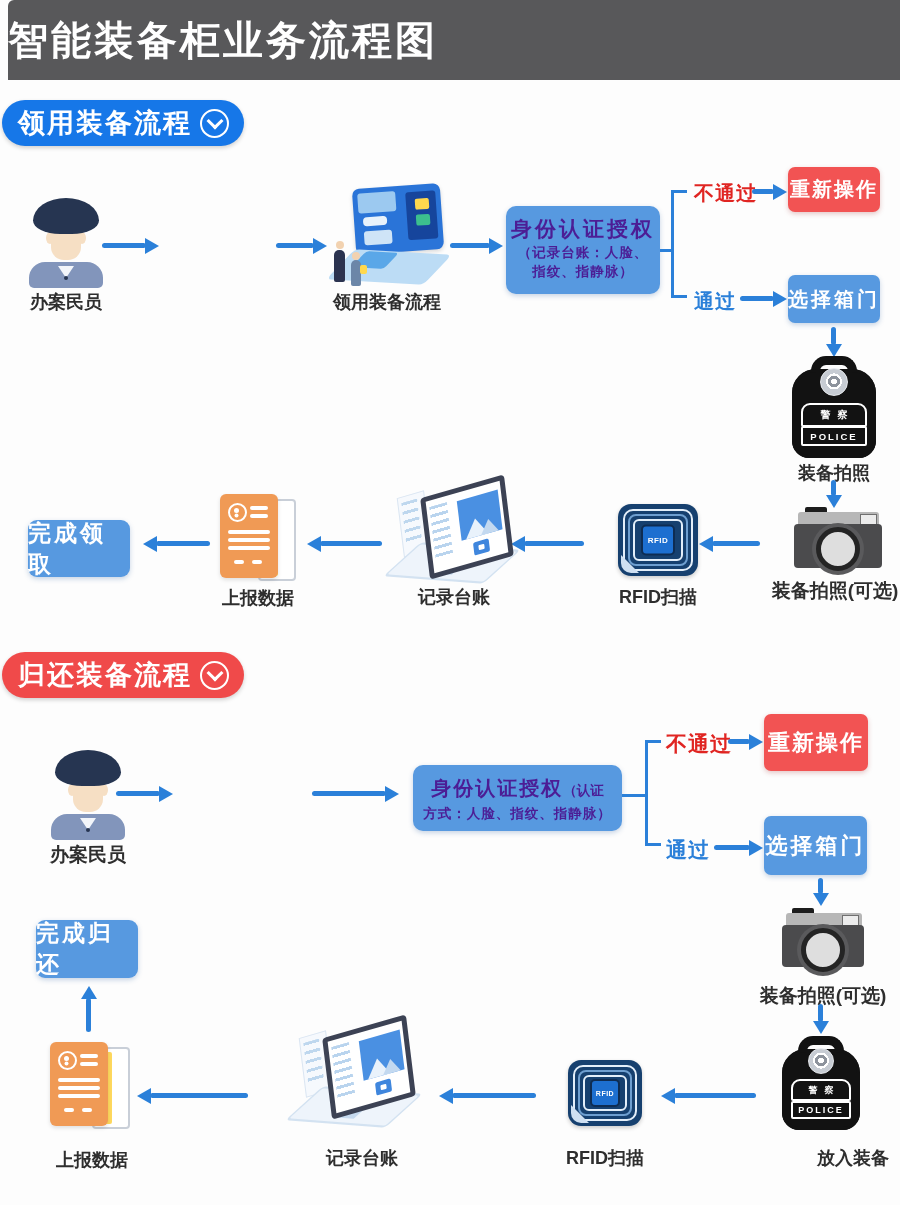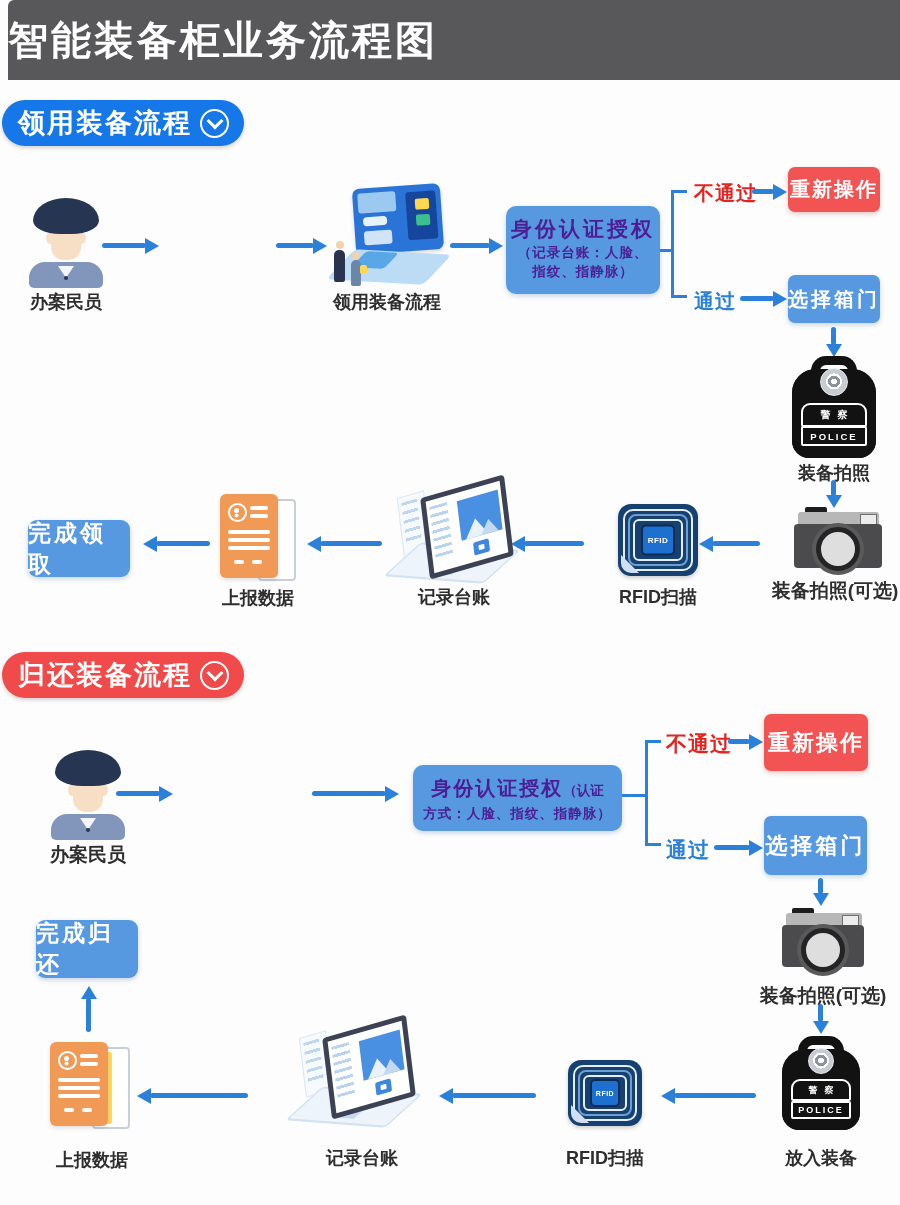--- a/index.html
+++ b/index.html
@@ -340,21 +340,21 @@
   </div>
   <div class="abs lbl" style="left:748px;top:983px;width:150px;font-size:19px;">装备拍照(可选)</div>
   <div class="abs ar ar-d" style="left:818px;top:1004px;height:18px;"></div>
   <div class="abs bp" style="left:782px;top:1036px;width:78px;height:94px;">
     <div class="handle"></div>
     <div class="body"></div>
     <div class="emblem" style="width:24px;height:24px;"></div>
     <div class="patch1" style="height:18px;font-size:9px;">警察</div>
     <div class="patch2" style="height:14px;font-size:9px;">POLICE</div>
   </div>
-  <div class="abs lbl" style="left:776px;top:1146px;width:90px;">放入装备</div>
+  <div class="abs lbl" style="left:808px;top:1146px;width:90px;">放入装备</div>
 
   <div class="abs ar ar-l" style="left:674px;top:1093px;width:82px;"></div>
   <div class="abs rfid" style="left:568px;top:1060px;width:74px;height:66px;">
     <div class="r1"></div>
       <div class="r2"></div>
     <div class="r3"></div>
       <div class="fold"></div>
     <div class="chip" style="width:26px;height:24px;font-size:7px;">RFID</div>
   </div>
   <div class="abs lbl" style="left:555px;top:1146px;width:100px;">RFID扫描</div>

